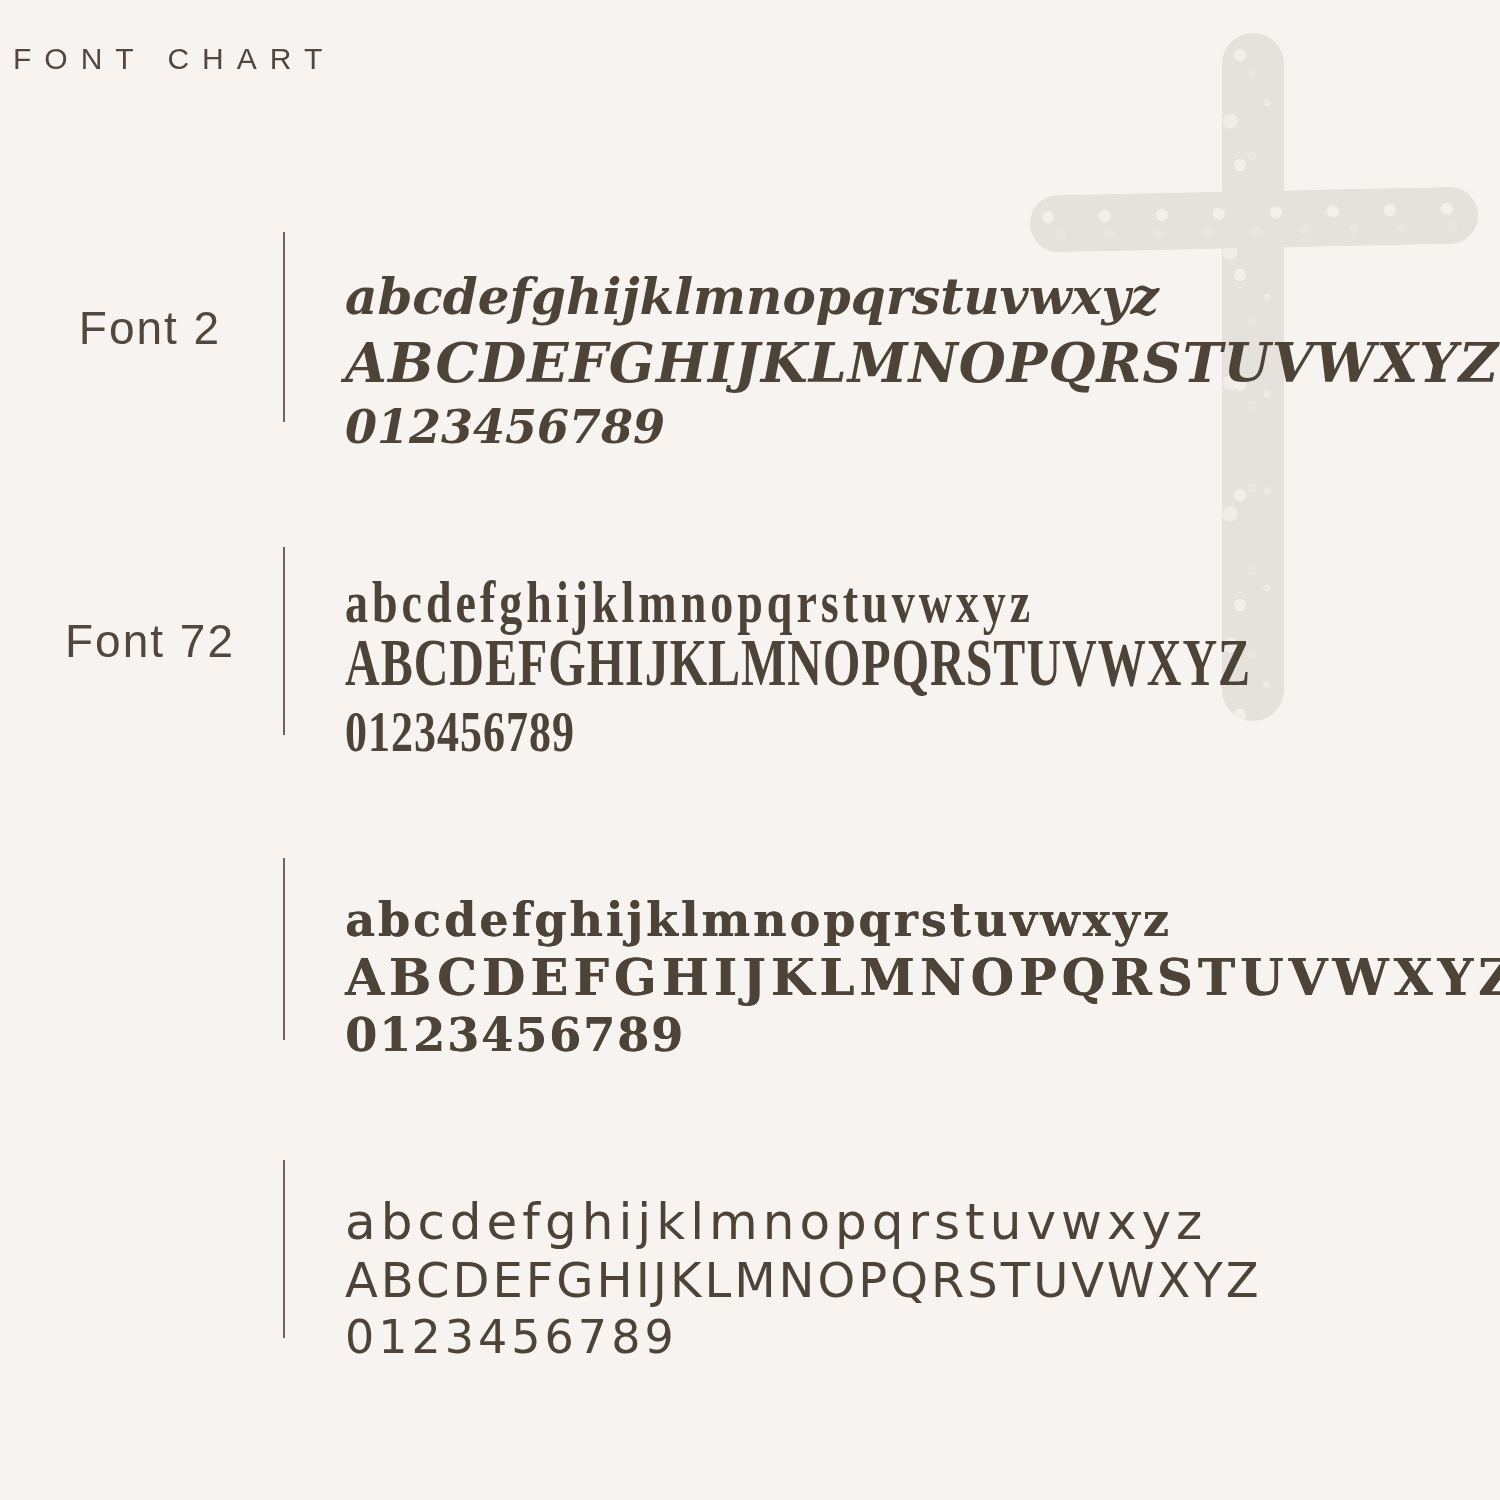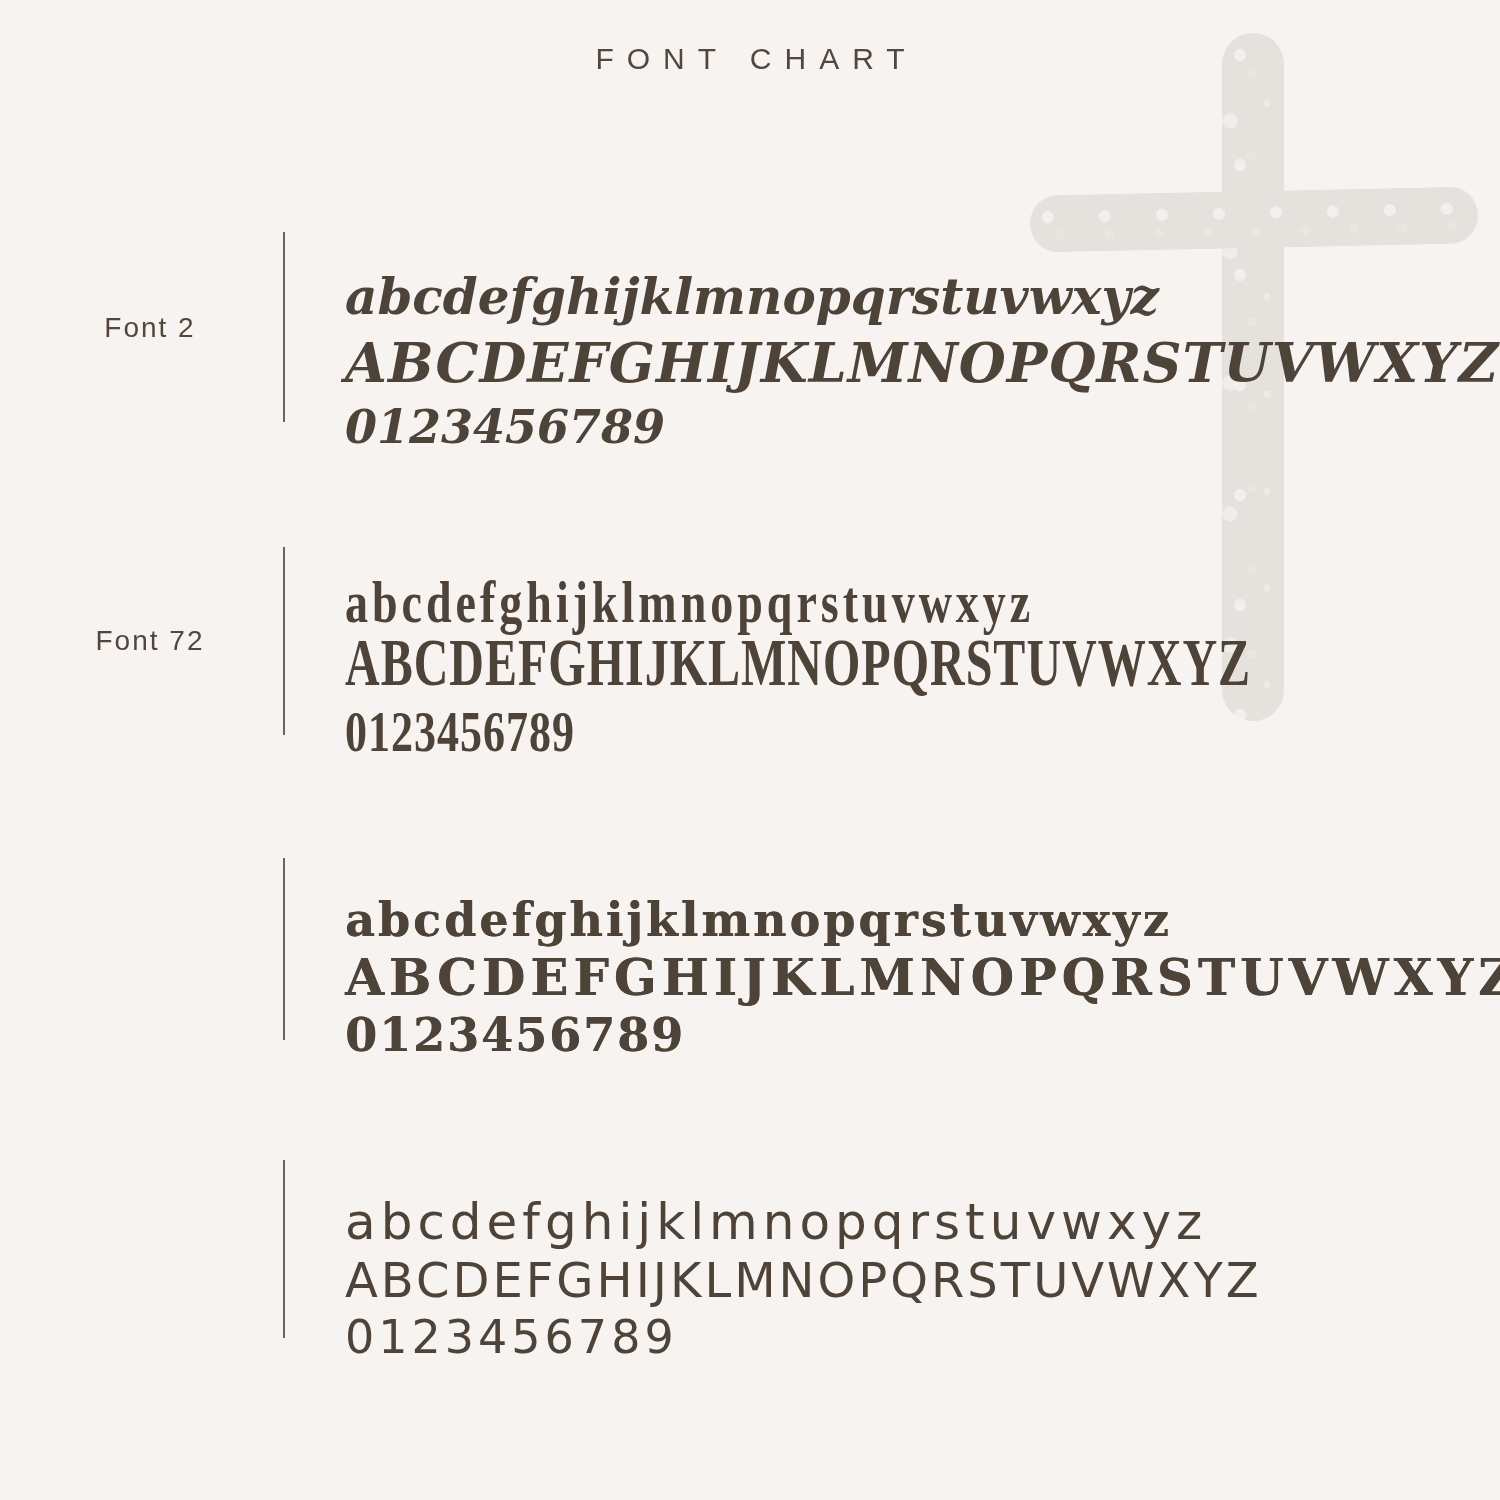--- a/index.html
+++ b/index.html
@@ -18,35 +18,35 @@
       radial-gradient(circle 6px at 45px 70px, rgba(242,238,234,.7) 58%, transparent 63%),
       radial-gradient(circle 13px at 8px 88px, rgba(249,246,243,.55) 56%, transparent 60%),
       radial-gradient(circle 8px at 30px 40px, rgba(238,234,230,.5) 56%, transparent 60%);
     background-size:57px 110px, 63px 97px, 71px 131px, 49px 83px;
   }
   .cross-v{left:1222px;top:33px;width:62px;height:688px;border-radius:31px;}
   .cross-h{left:1030px;top:191px;width:448px;height:57px;border-radius:28px;transform:rotate(-1.2deg);}
 
   
   .title{
-    position:absolute;top:42px;left:0;width:100%;text-align:center;
+    position:absolute;top:42px;left:0;width:100%;
     font-size:30px;font-weight:400;letter-spacing:13px;text-indent:13px;color:#53473d;
   }
 
   
   .row{position:absolute;left:0;width:1500px;}
   .row1{top:230px;height:196px;}
   .row2{top:545px;height:192px;}
   .row3{top:856px;height:186px;}
   .row4{top:1158px;height:184px;}
 
   .row-label{
     position:absolute;left:30px;top:0;width:240px;height:100%;
     display:flex;align-items:center;justify-content:center;
-    font-size:28px;color:#53473d;letter-spacing:2px;white-space:nowrap;
+    font-size:46px;color:#53473d;letter-spacing:2px;white-space:nowrap;
   }
   .row-divider{position:absolute;left:283px;top:2px;width:2px;background:#6e6359;}
   .row1 .row-divider{height:190px;}
   .row2 .row-divider{height:188px;}
   .row3 .row-divider{height:182px;}
   .row4 .row-divider{height:178px;}
 
   .samples{position:absolute;left:345px;top:0;white-space:nowrap;color:#4e4339;margin-top:35px;}
 
   

